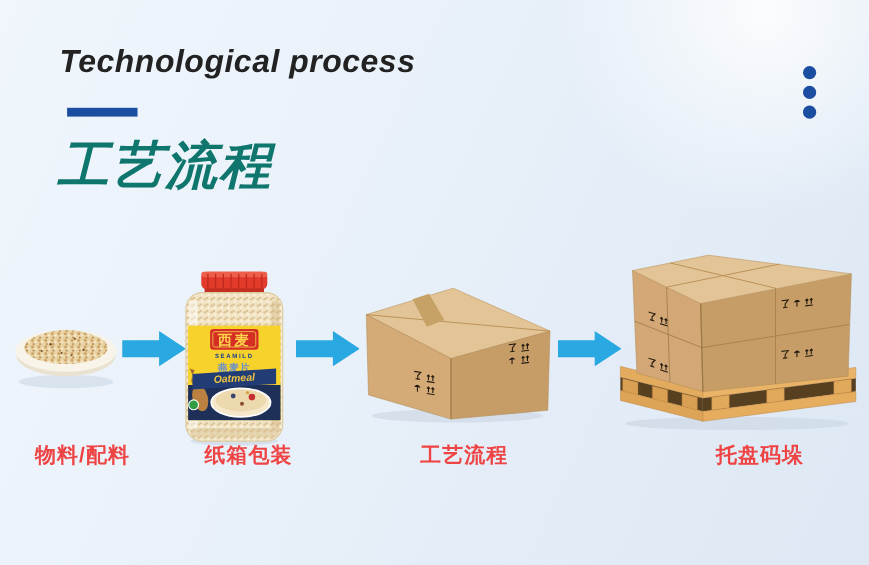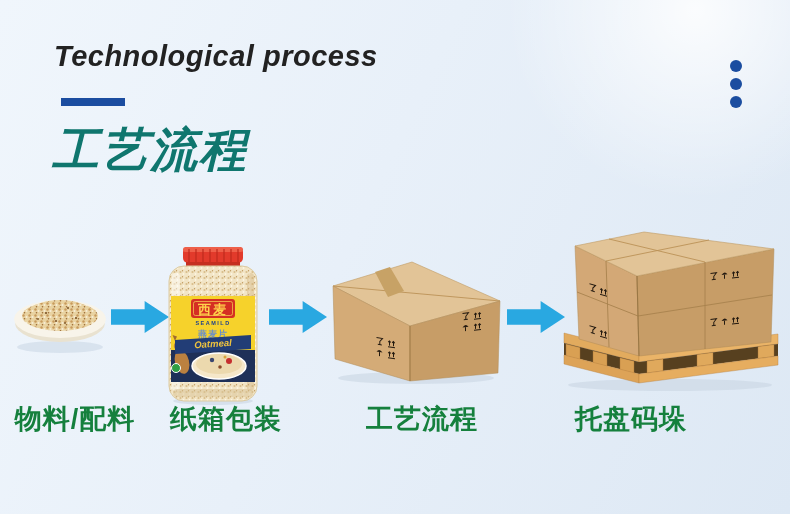--- a/index.html
+++ b/index.html
@@ -22,21 +22,21 @@
     letter-spacing:2px;
     font-style:italic;
   }
   .dots{left:730px;top:60px;display:flex;flex-direction:column;gap:6px;}
   .dots span{width:12px;height:12px;border-radius:50%;background:#1b4da0;display:block;}
   .arrow{
     top:301px;width:58px;height:32px;background:#29a8e1;
     clip-path:polygon(0 26%,58% 26%,58% 0,100% 50%,58% 100%,58% 74%,0 74%);
   }
   .step-label{
-    top:401px;font-size:27px;font-weight:600;color:#15803d;
+    top:401px;font-size:19px;font-weight:600;color:#ef4444;
     transform:translateX(-50%);white-space:nowrap;letter-spacing:1px;
   }
   svg text{font-family:"Liberation Sans","DejaVu Sans",sans-serif;}
 </style>
 </head>
 <body>
 
 <svg width="0" height="0" class="abs" aria-hidden="true">
   <defs>
     <g id="m-glass" stroke="#241a10" stroke-width="1" fill="none">
@@ -218,13 +218,13 @@
     <g transform="translate(27,100) skewY(17)">
       <use href="#m-glass"></use>
         <use href="#m-arr" x="11"></use>
     </g>
   </g>
 </svg>
 
 <div class="abs step-label" style="left:75px">物料/配料</div>
 <div class="abs step-label" style="left:226px">纸箱包装</div>
 <div class="abs step-label" style="left:422px">工艺流程</div>
-<div class="abs step-label" style="left:631px">托盘码垛</div>
+<div class="abs step-label" style="left:691px">托盘码垛</div>
 
 </body></html>

